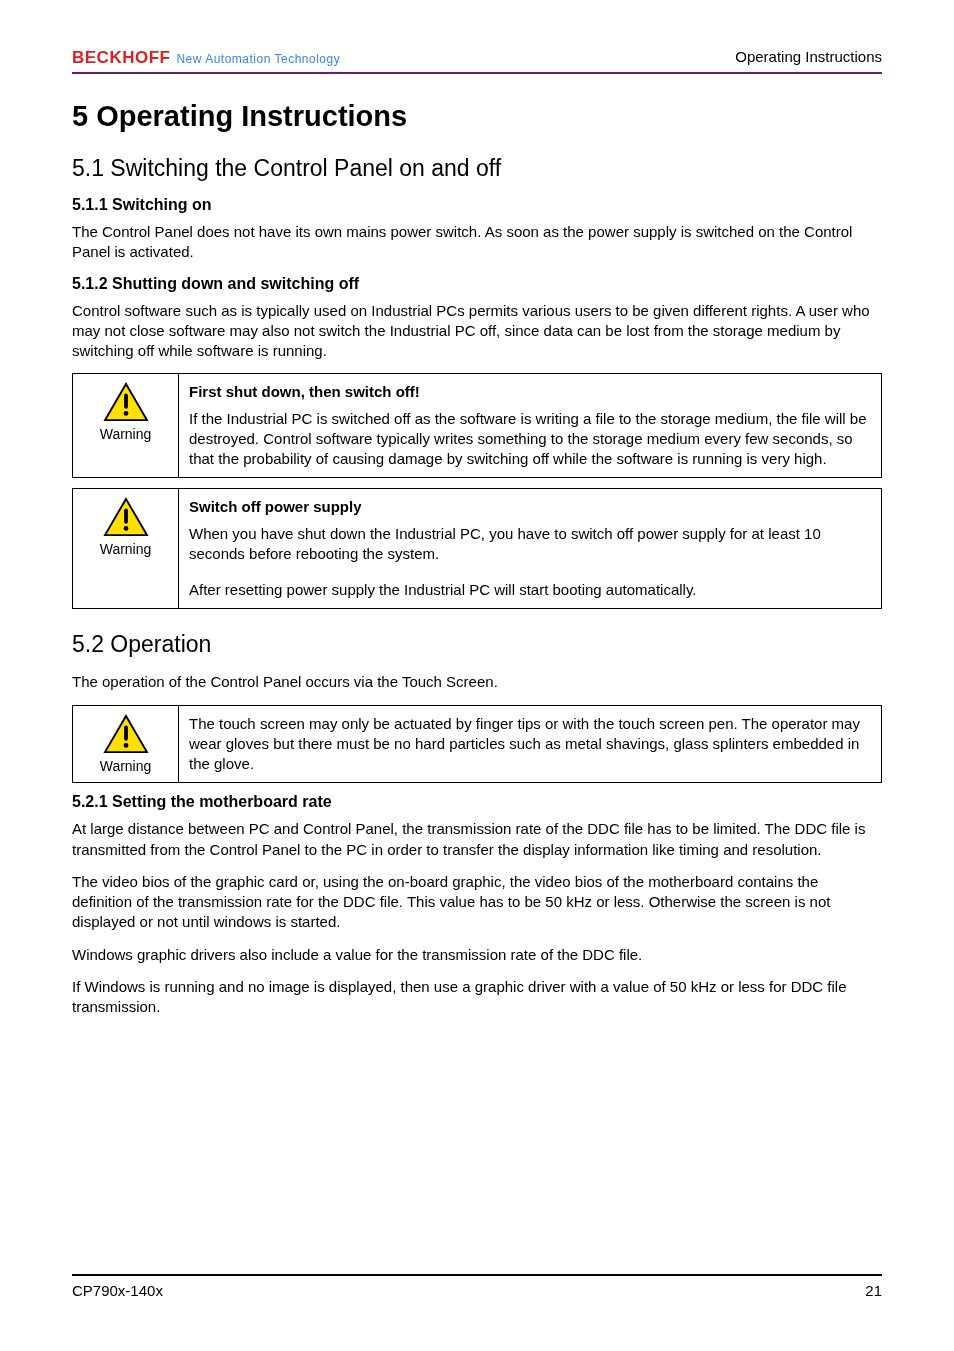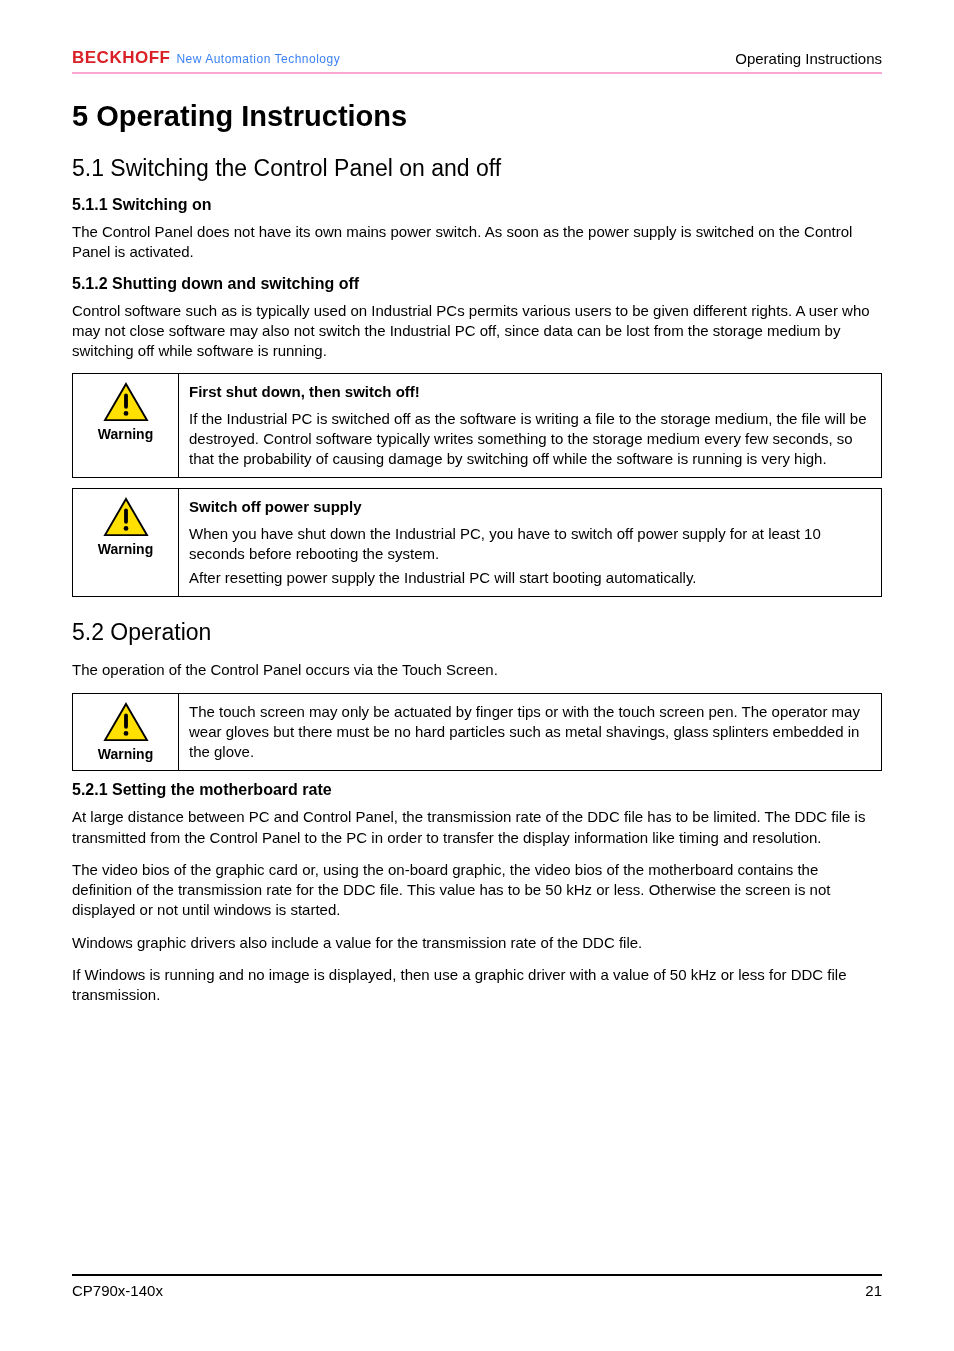--- a/index.html
+++ b/index.html
@@ -10,22 +10,22 @@
     background: #fff;
     color: #000;
     padding: 48px 72px 52px 72px;
     position: relative;
     display: flex;
     flex-direction: column;
   }
   .header-row {
     display: flex;
     justify-content: space-between;
-    align-items: center;
-    border-bottom: 2px solid #f9a8d4;
+    align-items: flex-start;
+    border-bottom: 2px solid #701a75;
     padding-bottom: 4px;
   }
   .logo {
     display: flex;
     align-items: baseline;
     font-weight: bold;
     font-size: 17px;
     letter-spacing: 0.5px;
   }
   .logo .beck { color: #d92027; }
@@ -45,30 +45,30 @@
   .warnbox .left {
     width: 106px;
     border-right: 1px solid #000;
     display: flex;
     flex-direction: column;
     align-items: center;
     padding-top: 8px;
     padding-bottom: 8px;
   }
   .warnbox .left svg { width: 46px; height: 40px; }
-  .warnbox .left .wlabel { font-weight: bold; font-size: 14px; margin-top: 4px; }
+  .warnbox .left .wlabel { font-weight: normal; font-size: 14px; margin-top: 4px; }
   .warnbox .right {
     flex: 1;
     padding: 8px 10px 8px 10px;
     font-size: 15px;
     line-height: 1.35;
   }
   .warnbox .right .wtitle { font-weight: bold; margin-bottom: 6px; }
   .warnbox .right .wbody { }
-  .warnbox .right .wbody2 { margin-top: 4px; }
+  .warnbox .right .wbody2 { margin-top: 16px; }
   .footer-row {
     display: flex;
     justify-content: space-between;
     border-top: 2px solid #000;
     padding-top: 6px;
     font-size: 15px;
     margin-top: auto;
     gap: 16px;
   }
 </style>

